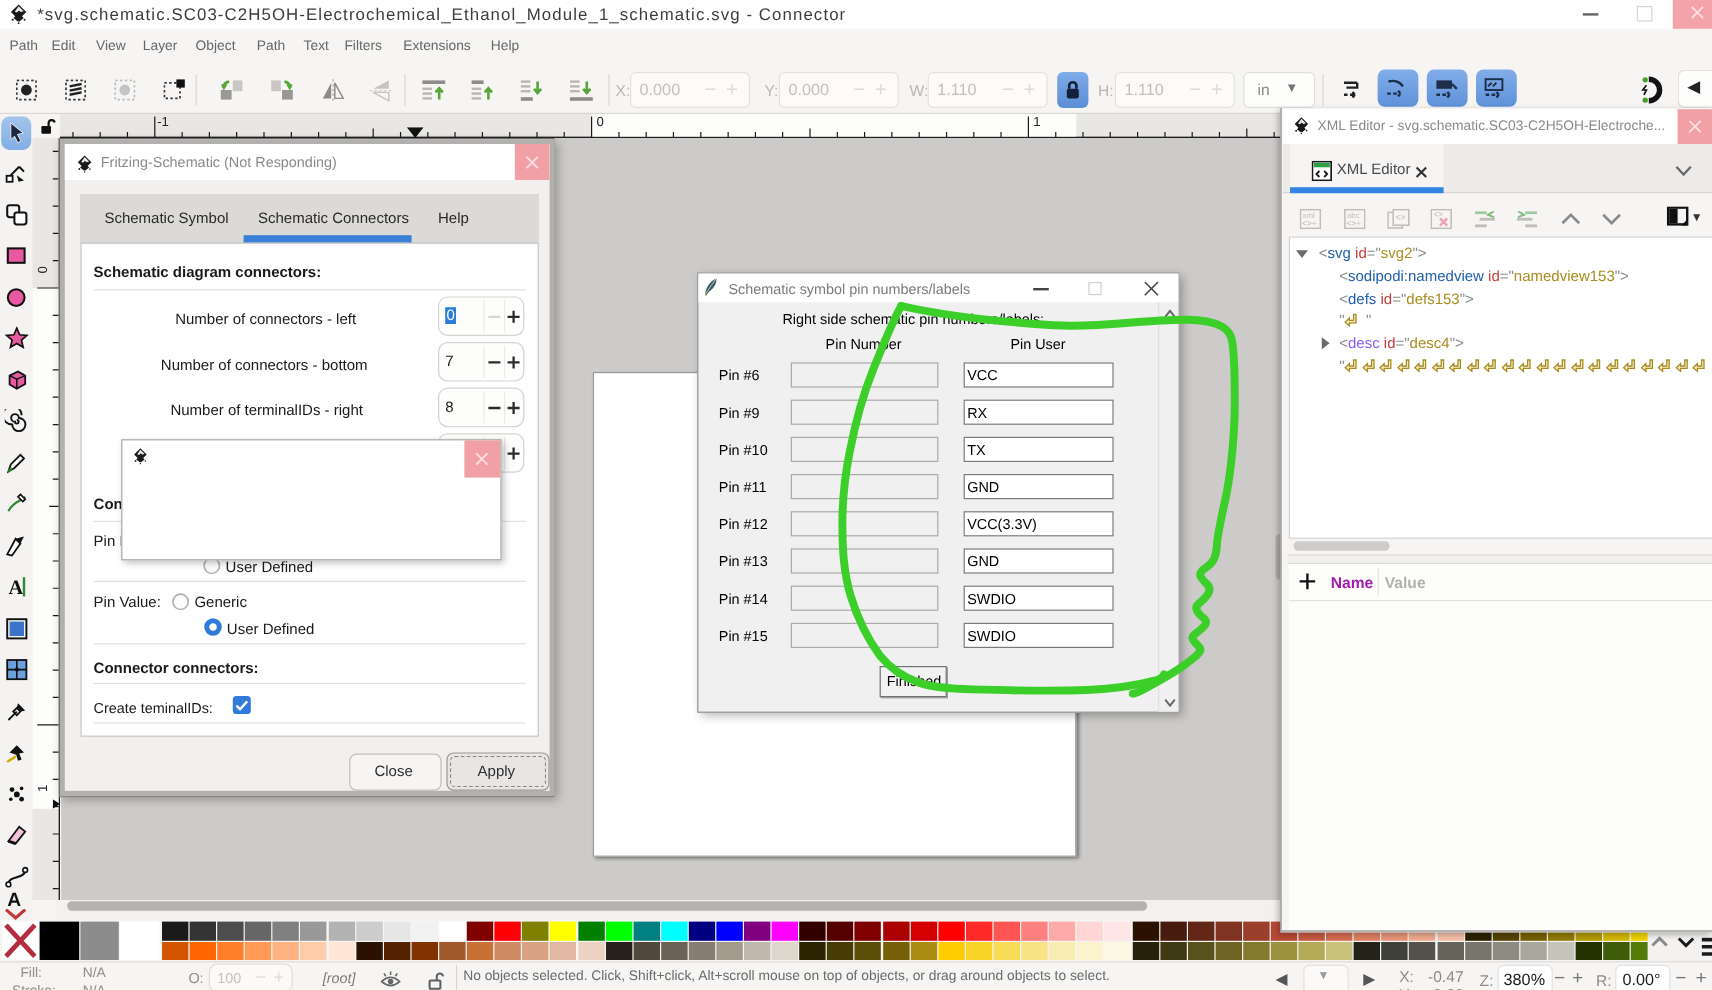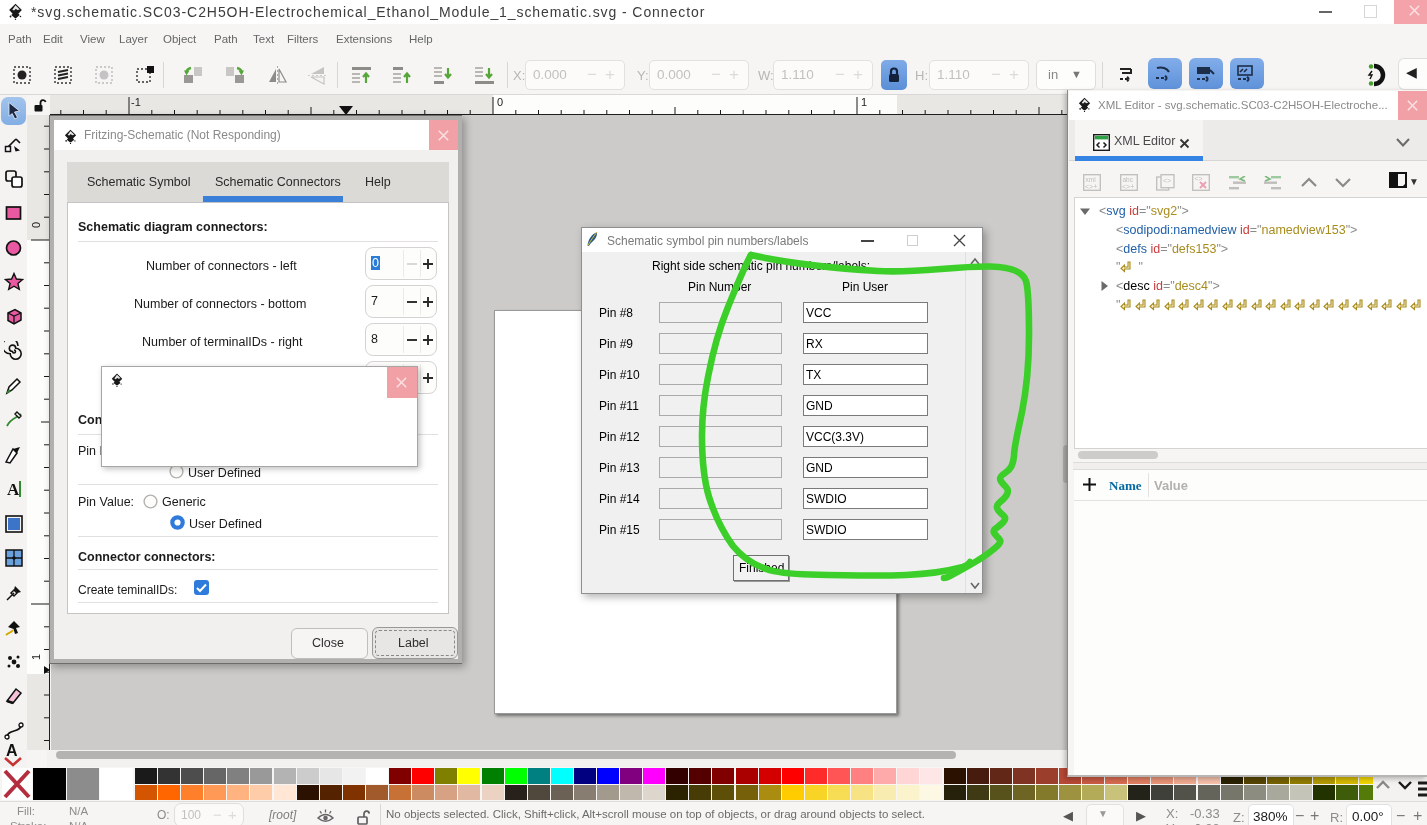--- a/index.html
+++ b/index.html
@@ -416,21 +416,21 @@
     <rect x="2" y="7" width="9" height="7" rx="1" fill="none" stroke="#5f5f5f" stroke-width="1.7"></rect>
     <path d="M8 7 V4 A2.6 2.6 0 0 1 13.2 3.6" fill="none" stroke="#5f5f5f" stroke-width="1.7"></path>
   </svg>
 <div class="abs" style="left:380px;top:804px;width:1px;height:21px;background:#d8d6d4;"></div>
 <div class="tx" style="left:386px;top:808px;font-size:11.5px;color:#6b6b6b;">No objects selected. Click, Shift+click, Alt+scroll mouse on top of objects, or drag around objects to select.</div>
 <div class="tx" style="left:1063px;top:808px;font-size:13px;color:#555;">◀</div>
 <div class="abs" style="left:1086px;top:804px;width:38px;height:28px;background:#fbfaf9;border:1px solid #e3e1df;border-radius:5px;"></div>
 <div class="tx" style="left:1098px;top:808px;font-size:10px;color:#999;">▼</div>
 <div class="tx" style="left:1136px;top:808px;font-size:13px;color:#555;">▶</div>
 <div class="tx" style="left:1166px;top:806px;font-size:13px;color:#8d8b88;">X:</div>
-<div class="tx" style="left:1190px;top:806px;font-size:13px;color:#8d8b88;">-0.33</div>
+<div class="tx" style="left:1190px;top:806px;font-size:13px;color:#8d8b88;">-0.47</div>
 <div class="tx" style="left:1166px;top:821px;font-size:13px;color:#8d8b88;">Y:</div>
 <div class="tx" style="left:1190px;top:821px;font-size:13px;color:#8d8b88;">-0.88</div>
 <div class="tx" style="left:1233px;top:810px;font-size:13px;color:#8d8b88;">Z:</div>
 <div class="abs" style="left:1248px;top:804px;width:46px;height:28px;background:#fff;border:1px solid #e3e1df;border-radius:5px;"></div>
 <div class="tx" style="left:1253px;top:809px;font-size:13.5px;color:#1a1a1a;">380%</div>
 <div class="tx" style="left:1295px;top:807px;font-size:16px;color:#777;">−</div>
 <div class="tx" style="left:1310px;top:807px;font-size:16px;color:#777;">+</div>
 <div class="tx" style="left:1330px;top:810px;font-size:13px;color:#8d8b88;">R:</div>
 <div class="abs" style="left:1346px;top:804px;width:46px;height:28px;background:#fff;border:1px solid #e3e1df;border-radius:5px;"></div>
 <div class="tx" style="left:1352px;top:809px;font-size:13.5px;color:#1a1a1a;">0.00°</div>
@@ -598,21 +598,21 @@
   </svg>
 <div class="tx" style="left:1099px;top:204px;font-size:12.5px;"><span style="color:#8a8a8a">&lt;</span><span style="color:#2160a8">svg</span><span style="color:#c83c3c"> id</span><span style="color:#8a8a8a">="</span><span style="color:#a98c1e">svg2</span><span style="color:#8a8a8a">"&gt;</span></div>
 <div class="tx" style="left:1116px;top:223px;font-size:12.5px;"><span style="color:#8a8a8a">&lt;</span><span style="color:#2160a8">sodipodi:namedview</span><span style="color:#c83c3c"> id</span><span style="color:#8a8a8a">="</span><span style="color:#a98c1e">namedview153</span><span style="color:#8a8a8a">"&gt;</span></div>
 <div class="tx" style="left:1116px;top:242px;font-size:12.5px;"><span style="color:#8a8a8a">&lt;</span><span style="color:#2160a8">defs</span><span style="color:#c83c3c"> id</span><span style="color:#8a8a8a">="</span><span style="color:#a98c1e">defs153</span><span style="color:#8a8a8a">"&gt;</span></div>
 <div class="tx" style="left:1116px;top:260px;font-size:12.5px;"><span style="color:#8a8a8a">"</span><svg width="11" height="12" viewBox="0 0 11 12" style="vertical-align:-2px">
       <path d="M1 7.5 L4.5 4 L4.5 6 L8 6 L8 1 L10 1 L10 8 L4.5 8 L4.5 10.5 Z" fill="#f7eecb" stroke="#a98c1e" stroke-width="1.1"></path>
     </svg><span style="color:#8a8a8a">&nbsp;&nbsp;"</span></div>
 <svg class="abs" style="left:1100px;top:280px" width="9" height="12" viewBox="0 0 9 12">
     <path d="M1.5 1 V11 L8 6 Z" fill="#6a6a6a"></path>
   </svg>
-<div class="tx" style="left:1116px;top:279px;font-size:12.5px;"><span style="color:#8a8a8a">&lt;</span><span style="color:#000000">desc</span><span style="color:#c83c3c"> id</span><span style="color:#8a8a8a">="</span><span style="color:#a98c1e">desc4</span><span style="color:#8a8a8a">"&gt;</span></div>
+<div class="tx" style="left:1116px;top:279px;font-size:12.5px;"><span style="color:#8a8a8a">&lt;</span><span style="color:#8b5cf6">desc</span><span style="color:#c83c3c"> id</span><span style="color:#8a8a8a">="</span><span style="color:#a98c1e">desc4</span><span style="color:#8a8a8a">"&gt;</span></div>
 <div class="tx" style="left:1116px;top:298px;font-size:12.5px;"><span style="color:#8a8a8a">"</span><span style="color:#a98c1e"><svg width="11" height="12" viewBox="0 0 11 12" style="vertical-align:-2px">
         <path d="M1 7.5 L4.5 4 L4.5 6 L8 6 L8 1 L10 1 L10 8 L4.5 8 L4.5 10.5 Z" fill="#f7eecb" stroke="#a98c1e" stroke-width="1.1"></path>
       </svg>&nbsp;<svg width="11" height="12" viewBox="0 0 11 12" style="vertical-align:-2px">
         <path d="M1 7.5 L4.5 4 L4.5 6 L8 6 L8 1 L10 1 L10 8 L4.5 8 L4.5 10.5 Z" fill="#f7eecb" stroke="#a98c1e" stroke-width="1.1"></path>
       </svg>&nbsp;<svg width="11" height="12" viewBox="0 0 11 12" style="vertical-align:-2px">
         <path d="M1 7.5 L4.5 4 L4.5 6 L8 6 L8 1 L10 1 L10 8 L4.5 8 L4.5 10.5 Z" fill="#f7eecb" stroke="#a98c1e" stroke-width="1.1"></path>
       </svg>&nbsp;<svg width="11" height="12" viewBox="0 0 11 12" style="vertical-align:-2px">
         <path d="M1 7.5 L4.5 4 L4.5 6 L8 6 L8 1 L10 1 L10 8 L4.5 8 L4.5 10.5 Z" fill="#f7eecb" stroke="#a98c1e" stroke-width="1.1"></path>
       </svg>&nbsp;<svg width="11" height="12" viewBox="0 0 11 12" style="vertical-align:-2px">
         <path d="M1 7.5 L4.5 4 L4.5 6 L8 6 L8 1 L10 1 L10 8 L4.5 8 L4.5 10.5 Z" fill="#f7eecb" stroke="#a98c1e" stroke-width="1.1"></path>
@@ -648,21 +648,21 @@
         <path d="M1 7.5 L4.5 4 L4.5 6 L8 6 L8 1 L10 1 L10 8 L4.5 8 L4.5 10.5 Z" fill="#f7eecb" stroke="#a98c1e" stroke-width="1.1"></path>
       </svg>&nbsp;<svg width="11" height="12" viewBox="0 0 11 12" style="vertical-align:-2px">
         <path d="M1 7.5 L4.5 4 L4.5 6 L8 6 L8 1 L10 1 L10 8 L4.5 8 L4.5 10.5 Z" fill="#f7eecb" stroke="#a98c1e" stroke-width="1.1"></path>
       </svg></span></div>
 <div class="abs" style="left:1078px;top:451px;width:80px;height:8px;background:#cecccb;border-radius:4px;"></div>
 <div class="abs" style="left:1073px;top:462px;width:354px;height:8px;background:#f1efee;border-top:1px solid #dedcda;border-bottom:1px solid #dedcda;"></div>
 <div class="abs" style="left:1074px;top:470px;width:353px;height:305px;background:#fdfdfc;"></div>
 <svg class="abs" style="left:1082px;top:477px" width="15" height="15" viewBox="0 0 15 15">
     <path d="M7.5 1 V14 M1 7.5 H14" stroke="#111" stroke-width="2"></path>
   </svg>
-<div class="tx" style="left:1109px;top:478px;font-size:13px;font-weight:bold;color:#0369a1;font-family:Liberation Serif, serif;">Name</div>
+<div class="tx" style="left:1109px;top:478px;font-size:13px;font-weight:bold;color:#a21caf;">Name</div>
 <div class="abs" style="left:1148px;top:473px;width:1px;height:24px;background:#e4e2e0;"></div>
 <div class="tx" style="left:1154px;top:478px;font-size:13px;font-weight:bold;color:#b3b1ae;">Value</div>
 <div class="abs" style="left:1074px;top:500px;width:353px;height:1px;background:#e4e2e0;"></div>
 <div class="abs" style="left:49px;top:115px;width:413px;height:549px;background:#f1f0ef;border:1px solid #6e6c6a;outline:none;box-shadow:3px 3px 8px rgba(0,0,0,0.3);"></div>
 <div class="abs" style="left:50px;top:116px;width:411px;height:4px;background:#b2b0ae;"></div>
 <div class="abs" style="left:50px;top:116px;width:4px;height:547px;background:#b2b0ae;"></div>
 <div class="abs" style="left:458px;top:116px;width:4px;height:547px;background:#b2b0ae;"></div>
 <div class="abs" style="left:50px;top:659px;width:411px;height:4px;background:#b2b0ae;"></div>
 <div class="abs" style="left:54px;top:120px;width:404px;height:30px;background:#ffffff;"></div>
 <svg class="abs" style="left:63px;top:129px" width="15" height="15" viewBox="0 0 24 24">
@@ -752,21 +752,21 @@
 <div class="tx" style="left:78px;top:583px;font-size:12px;color:#1a1a1a;">Create teminalIDs:</div>
 <div class="abs" style="left:194px;top:580px;width:15px;height:15px;background:#2f7bdb;border-radius:3px;"></div>
 <svg class="abs" style="left:196px;top:583px" width="11" height="10" viewBox="0 0 11 10">
     <path d="M1 5 L4 8 L10 1.5" fill="none" stroke="#fff" stroke-width="2"></path>
   </svg>
 <div class="abs" style="left:78px;top:602px;width:360px;height:1px;background:#e2e0de;"></div>
 <div class="abs" style="left:291px;top:628px;width:77px;height:31px;background:#f6f5f4;border:1px solid #c0beba;border-radius:6px;"></div>
 <div class="tx" style="left:312px;top:636px;font-size:12.5px;color:#2e2e2e;">Close</div>
 <div class="abs" style="left:372px;top:627px;width:86px;height:32px;background:#e8e6e4;border:1px solid #9a9896;border-radius:6px;"></div>
 <div class="abs" style="left:375px;top:630px;width:80px;height:26px;border:1px dashed #8a8886;border-radius:4px;"></div>
-<div class="tx" style="left:398px;top:636px;font-size:12.5px;color:#2e2e2e;">Label</div>
+<div class="tx" style="left:398px;top:636px;font-size:12.5px;color:#2e2e2e;">Apply</div>
 <div class="abs" style="left:101px;top:366px;width:317px;height:101px;background:#ffffff;border:1px solid #a8a6a4;box-shadow:2px 2px 6px rgba(0,0,0,0.25);"></div>
 <svg class="abs" style="left:110px;top:373px" width="14" height="14" viewBox="0 0 24 24">
 <path d="M12 1 L21 10 L16 15 L18 17 L13 21 L11 21 L6 17 L8 15 L3 10 Z" fill="#1a1a1a"></path>
 <path d="M12 3 L18 9 L14.5 10 L12.5 8 L10 10.5 L7.5 9.5 Z" fill="#e8e8e8"></path>
 <circle cx="5" cy="19" r="1.3" fill="#1a1a1a"></circle>
     <circle cx="19" cy="19" r="1.1" fill="#1a1a1a"></circle>
 <circle cx="12" cy="23" r="1" fill="#1a1a1a"></circle>
   </svg>
 <div class="abs" style="left:387px;top:367px;width:30px;height:31px;background:#f1a0a6;"></div>
 <svg class="abs" style="left:394px;top:375px" width="15" height="15" viewBox="0 0 16 16">
@@ -780,21 +780,21 @@
   </svg>
 <div class="tx" style="left:607px;top:234px;font-size:12px;color:#7a7a7a;">Schematic symbol pin numbers/labels</div>
 <div class="abs" style="left:861px;top:240px;width:13px;height:1.5px;background:#444;"></div>
 <div class="abs" style="left:907px;top:235px;width:11px;height:11px;border:1.5px solid #cfcfcf;"></div>
 <svg class="abs" style="left:953px;top:234px" width="13" height="13" viewBox="0 0 13 13">
     <path d="M1 1 L12 12 M12 1 L1 12" stroke="#444" stroke-width="1.3"></path>
   </svg>
 <div class="tx" style="left:652px;top:259px;font-size:12px;color:#000;">Right side schematic pin numbers/labels:</div>
 <div class="tx" style="left:688px;top:280px;font-size:12px;color:#000;">Pin Number</div>
 <div class="tx" style="left:842px;top:280px;font-size:12px;color:#000;">Pin User</div>
-<div class="tx" style="left:599px;top:306px;font-size:12px;color:#000;">Pin #8</div>
+<div class="tx" style="left:599px;top:306px;font-size:12px;color:#000;">Pin #6</div>
 <div class="abs" style="left:659px;top:302px;width:123px;height:21px;background:#f0f0f0;border:1px solid #aaa;"></div>
 <div class="abs" style="left:803px;top:302px;width:125px;height:21px;background:#fff;border:1px solid #7a7a7a;"></div>
 <div class="tx" style="left:806px;top:306px;font-size:12px;color:#000;">VCC</div>
 <div class="tx" style="left:599px;top:337px;font-size:12px;color:#000;">Pin #9</div>
 <div class="abs" style="left:659px;top:333px;width:123px;height:21px;background:#f0f0f0;border:1px solid #aaa;"></div>
 <div class="abs" style="left:803px;top:333px;width:125px;height:21px;background:#fff;border:1px solid #7a7a7a;"></div>
 <div class="tx" style="left:806px;top:337px;font-size:12px;color:#000;">RX</div>
 <div class="tx" style="left:599px;top:368px;font-size:12px;color:#000;">Pin #10</div>
 <div class="abs" style="left:659px;top:364px;width:123px;height:21px;background:#f0f0f0;border:1px solid #aaa;"></div>
 <div class="abs" style="left:803px;top:364px;width:125px;height:21px;background:#fff;border:1px solid #7a7a7a;"></div>

